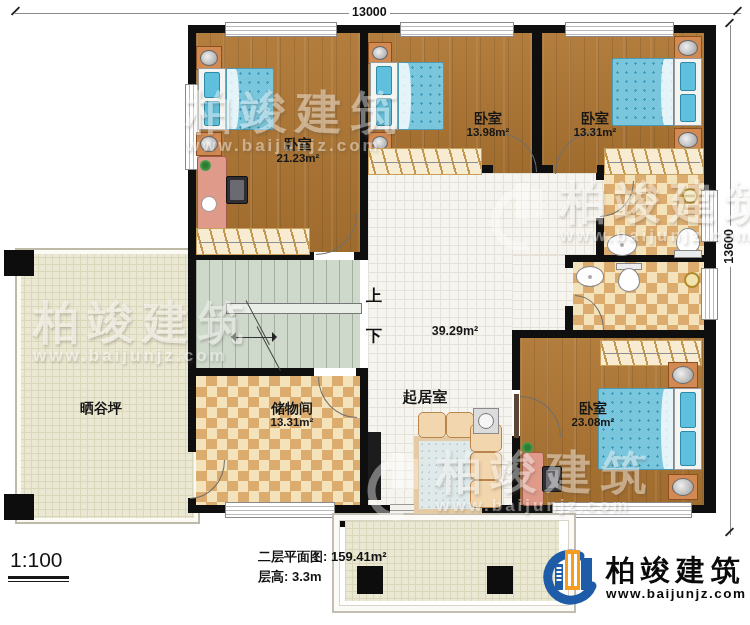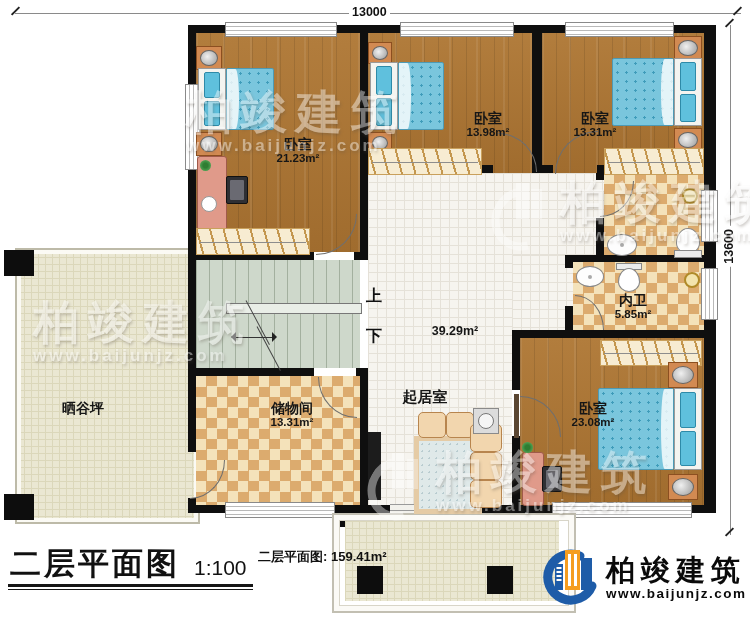--- a/index.html
+++ b/index.html
@@ -281,39 +281,35 @@
     <span class="rarea">21.23m²</span>
   </div>
   <div class="abs rlabel" style="left:436px;top:110px;width:104px;">
     <span class="rname">卧室</span>
     <span class="rarea">13.98m²</span>
   </div>
   <div class="abs rlabel" style="left:543px;top:110px;width:104px;">
     <span class="rname">卧室</span>
     <span class="rarea">13.31m²</span>
   </div>
-  <div class="abs rlabel" style="left:600px;top:292px;width:66px;">
-    <span class="rname">内卫</span>
-    <span class="rarea">5.85m²</span>
-  </div>
   <div class="abs rlabel" style="left:541px;top:400px;width:104px;">
     <span class="rname">卧室</span>
     <span class="rarea">23.08m²</span>
   </div>
   <div class="abs rlabel" style="left:408px;top:324px;width:94px;">
     <span class="rarea" style="font-size:12.5px;">39.29m²</span>
   </div>
   <div class="abs rlabel" style="left:381px;top:388px;width:88px;">
     <span class="rname" style="font-size:15px;">起居室</span>
   </div>
   <div class="abs rlabel" style="left:240px;top:400px;width:104px;">
     <span class="rname">储物间</span>
     <span class="rarea">13.31m²</span>
   </div>
-  <div class="abs rlabel" style="left:35px;top:400px;width:96px;">
+  <div class="abs rlabel" style="left:53px;top:400px;width:96px;">
     <span class="rname">晒谷坪</span>
   </div>
   <div class="abs updown" style="left:366px;top:286px;">上</div>
   <div class="abs updown" style="left:366px;top:326px;">下</div>
 
   <div class="abs wm" style="left:118px;top:88px;">
     <div class="wm-logo">
         <div class="sw"></div>
         <div class="b1"></div>
         <div class="b2"></div>
@@ -352,28 +348,31 @@
         <div class="b2"></div>
       </div>
     <div class="wm-txt">
       <div class="wm-main">柏竣建筑</div>
       <div class="wm-site">www.baijunjz.com</div>
     </div>
   </div>
 
   <div class="abs" style="left:8px;top:548px;">
     <div class="plan-title-row">
-      <span class="pt-main">二层平面图</span>
       <span class="pt-scale">1:100</span>
     </div>
   </div>
   <div class="abs info" style="left:258px;top:547px;">
     <div>
       <span>二层平面图:</span>
       <span>159.41m²</span>
+    </div>
+    <div>
+      <span>层高:</span>
+      <span>3.3m</span>
     </div>
   </div>
 
   <div class="abs brand" style="left:540px;top:546px;">
     <svg width="58" height="64" viewBox="0 0 58 64">
       <path d="M40 10 A 23 23 0 1 0 52 40" fill="none" stroke="#1e5ca8" stroke-width="9" stroke-linecap="round"></path>
       <rect x="25" y="4" width="15" height="40" fill="#f59d20"></rect>
       <rect x="28" y="8" width="3" height="32" fill="#fff"></rect>
       <rect x="34" y="8" width="3" height="32" fill="#fff"></rect>
       <rect x="41" y="12" width="11" height="32" fill="#1e5ca8"></rect>

